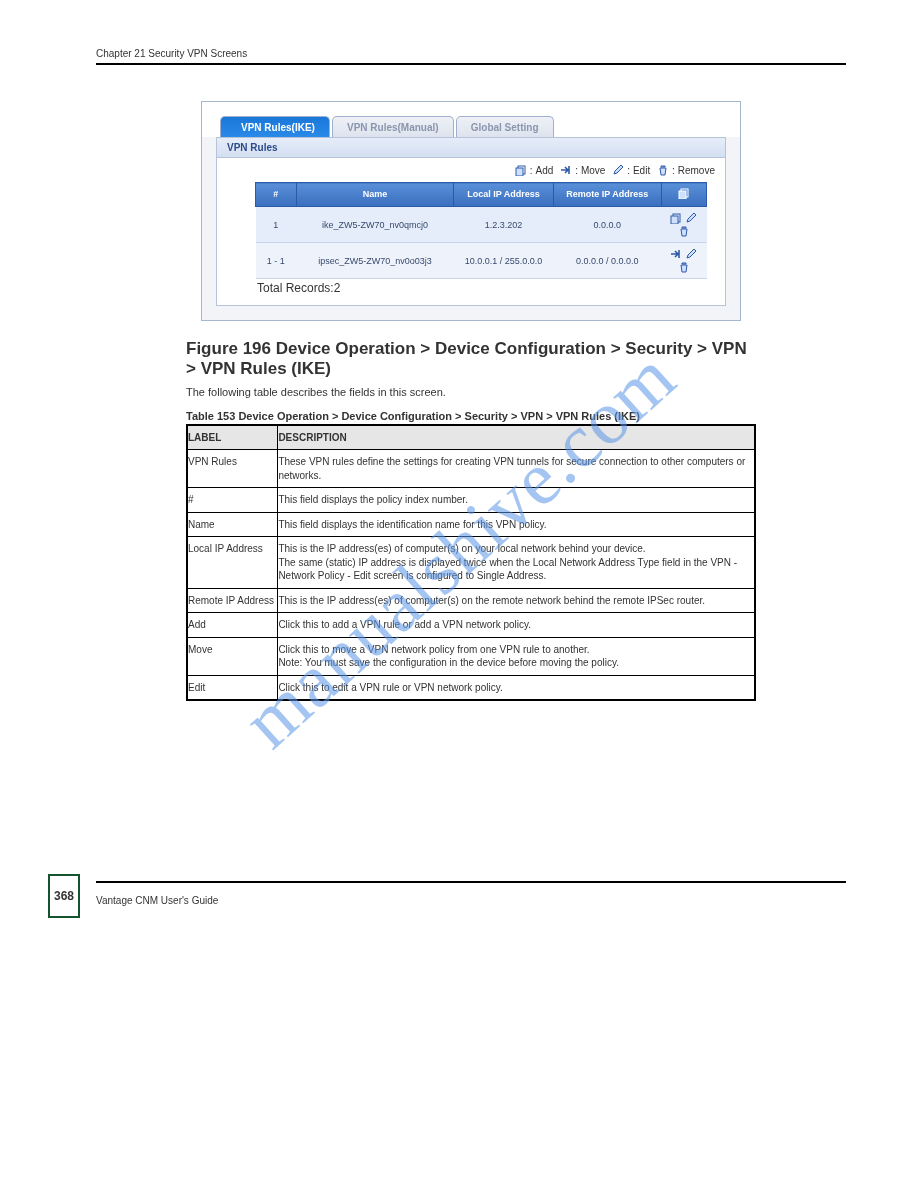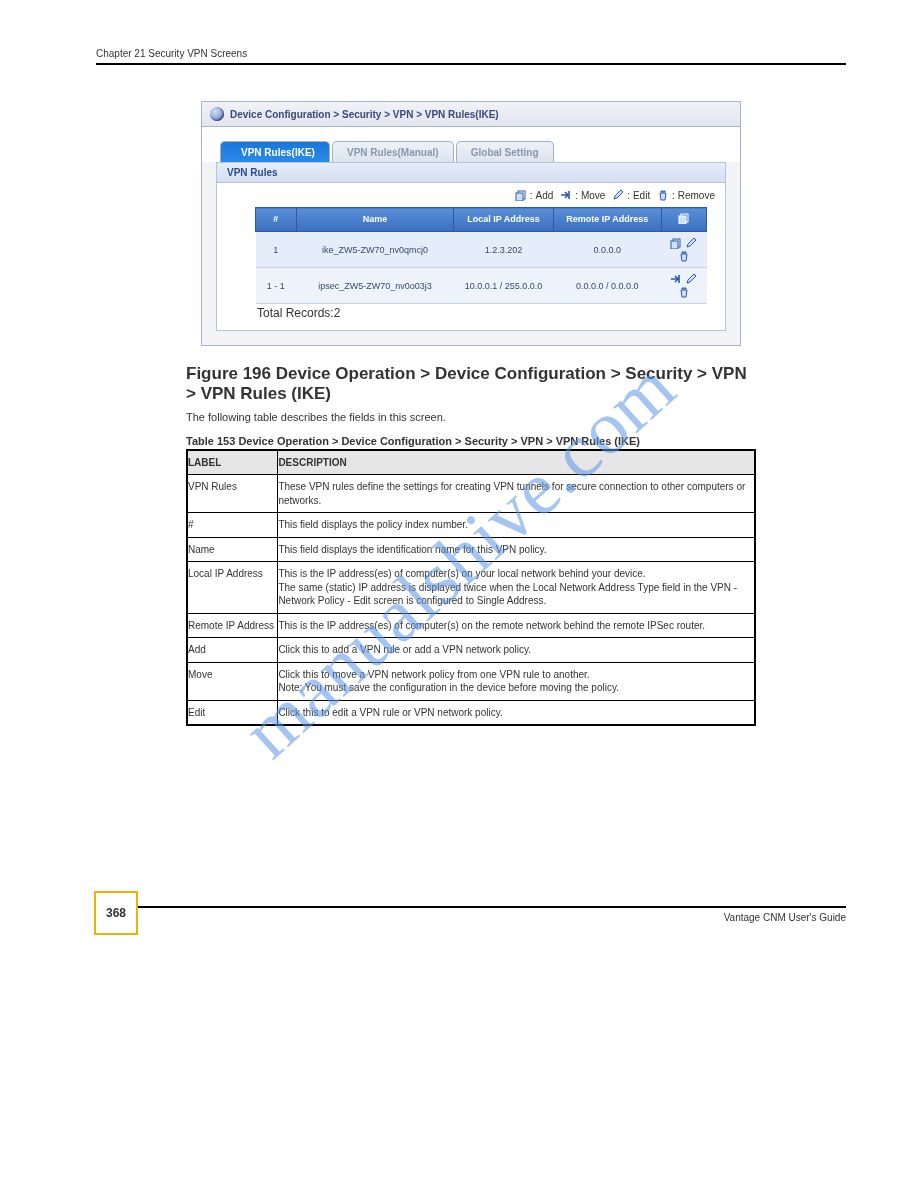--- a/index.html
+++ b/index.html
@@ -39,36 +39,32 @@
   .desc-table-wrap { margin: 0 90px 20px 90px; }
   .desc-table { width: 100%; border-collapse: collapse; border: 2px solid #000; }
   .desc-table th, .desc-table td { border: 1px solid #000; padding: 5px 0; font-size: 10px; text-align: left; vertical-align: top; line-height: 1.35; }
   .desc-table th { background: #e6e6e6; font-weight: bold; }
   .col-label { width: 16%; }
 
   .watermark { position: absolute; left: 50%; top: 58%; transform: translate(-50%,-50%) rotate(-42deg); font-size: 76px; font-weight: 400; color: rgba(90,150,230,0.55); font-family: Georgia, 'Times New Roman', serif; letter-spacing: 1px; pointer-events: none; white-space: nowrap; }
 
   .footer-area { position: relative; margin-top: 180px; }
   .foot-rule { border-top: 2px solid #000; margin: 0 0 0 0; }
-  .page-box { position: absolute; left: -48px; bottom: -12px; width: 44px; height: 44px; border: 2px solid #eab308; display: flex; align-items: center; justify-content: center; font-size: 12px; font-weight: bold; background: #fff; margin-left: 46px; }
-  .foot-text { text-align: right; font-size: 10px; padding-top: 4px; }
+  .page-box { position: absolute; left: -48px; bottom: -12px; width: 32px; height: 44px; border: 2px solid #14532d; display: flex; align-items: center; justify-content: center; font-size: 12px; font-weight: bold; background: #fff; }
+  .foot-text { text-align: left; font-size: 10px; padding-top: 12px; }
 </style>
 </head>
 <body>
 
 <div class="page">
   <div class="chapter-head">Chapter 21 Security VPN Screens</div>
   <div class="top-rule"></div>
 
   <div class="fig-wrap">
     <div class="app-panel">
-      <div class="breadcrumb-bar">
-        <span class="bc-orb"></span>
-        <span>Device Configuration &gt; Security &gt; VPN &gt; VPN Rules(IKE)</span>
-      </div>
       <div class="tab-row">
         <span class="tab active">VPN Rules(IKE)</span>
         <span class="tab inactive">VPN Rules(Manual)</span>
         <span class="tab inactive">Global Setting</span>
       </div>
       <div class="inner-frame">
         <div class="section-title">VPN Rules</div>
         <div class="toolbar">
           <span class="group">
             <span class="mini-ico">

